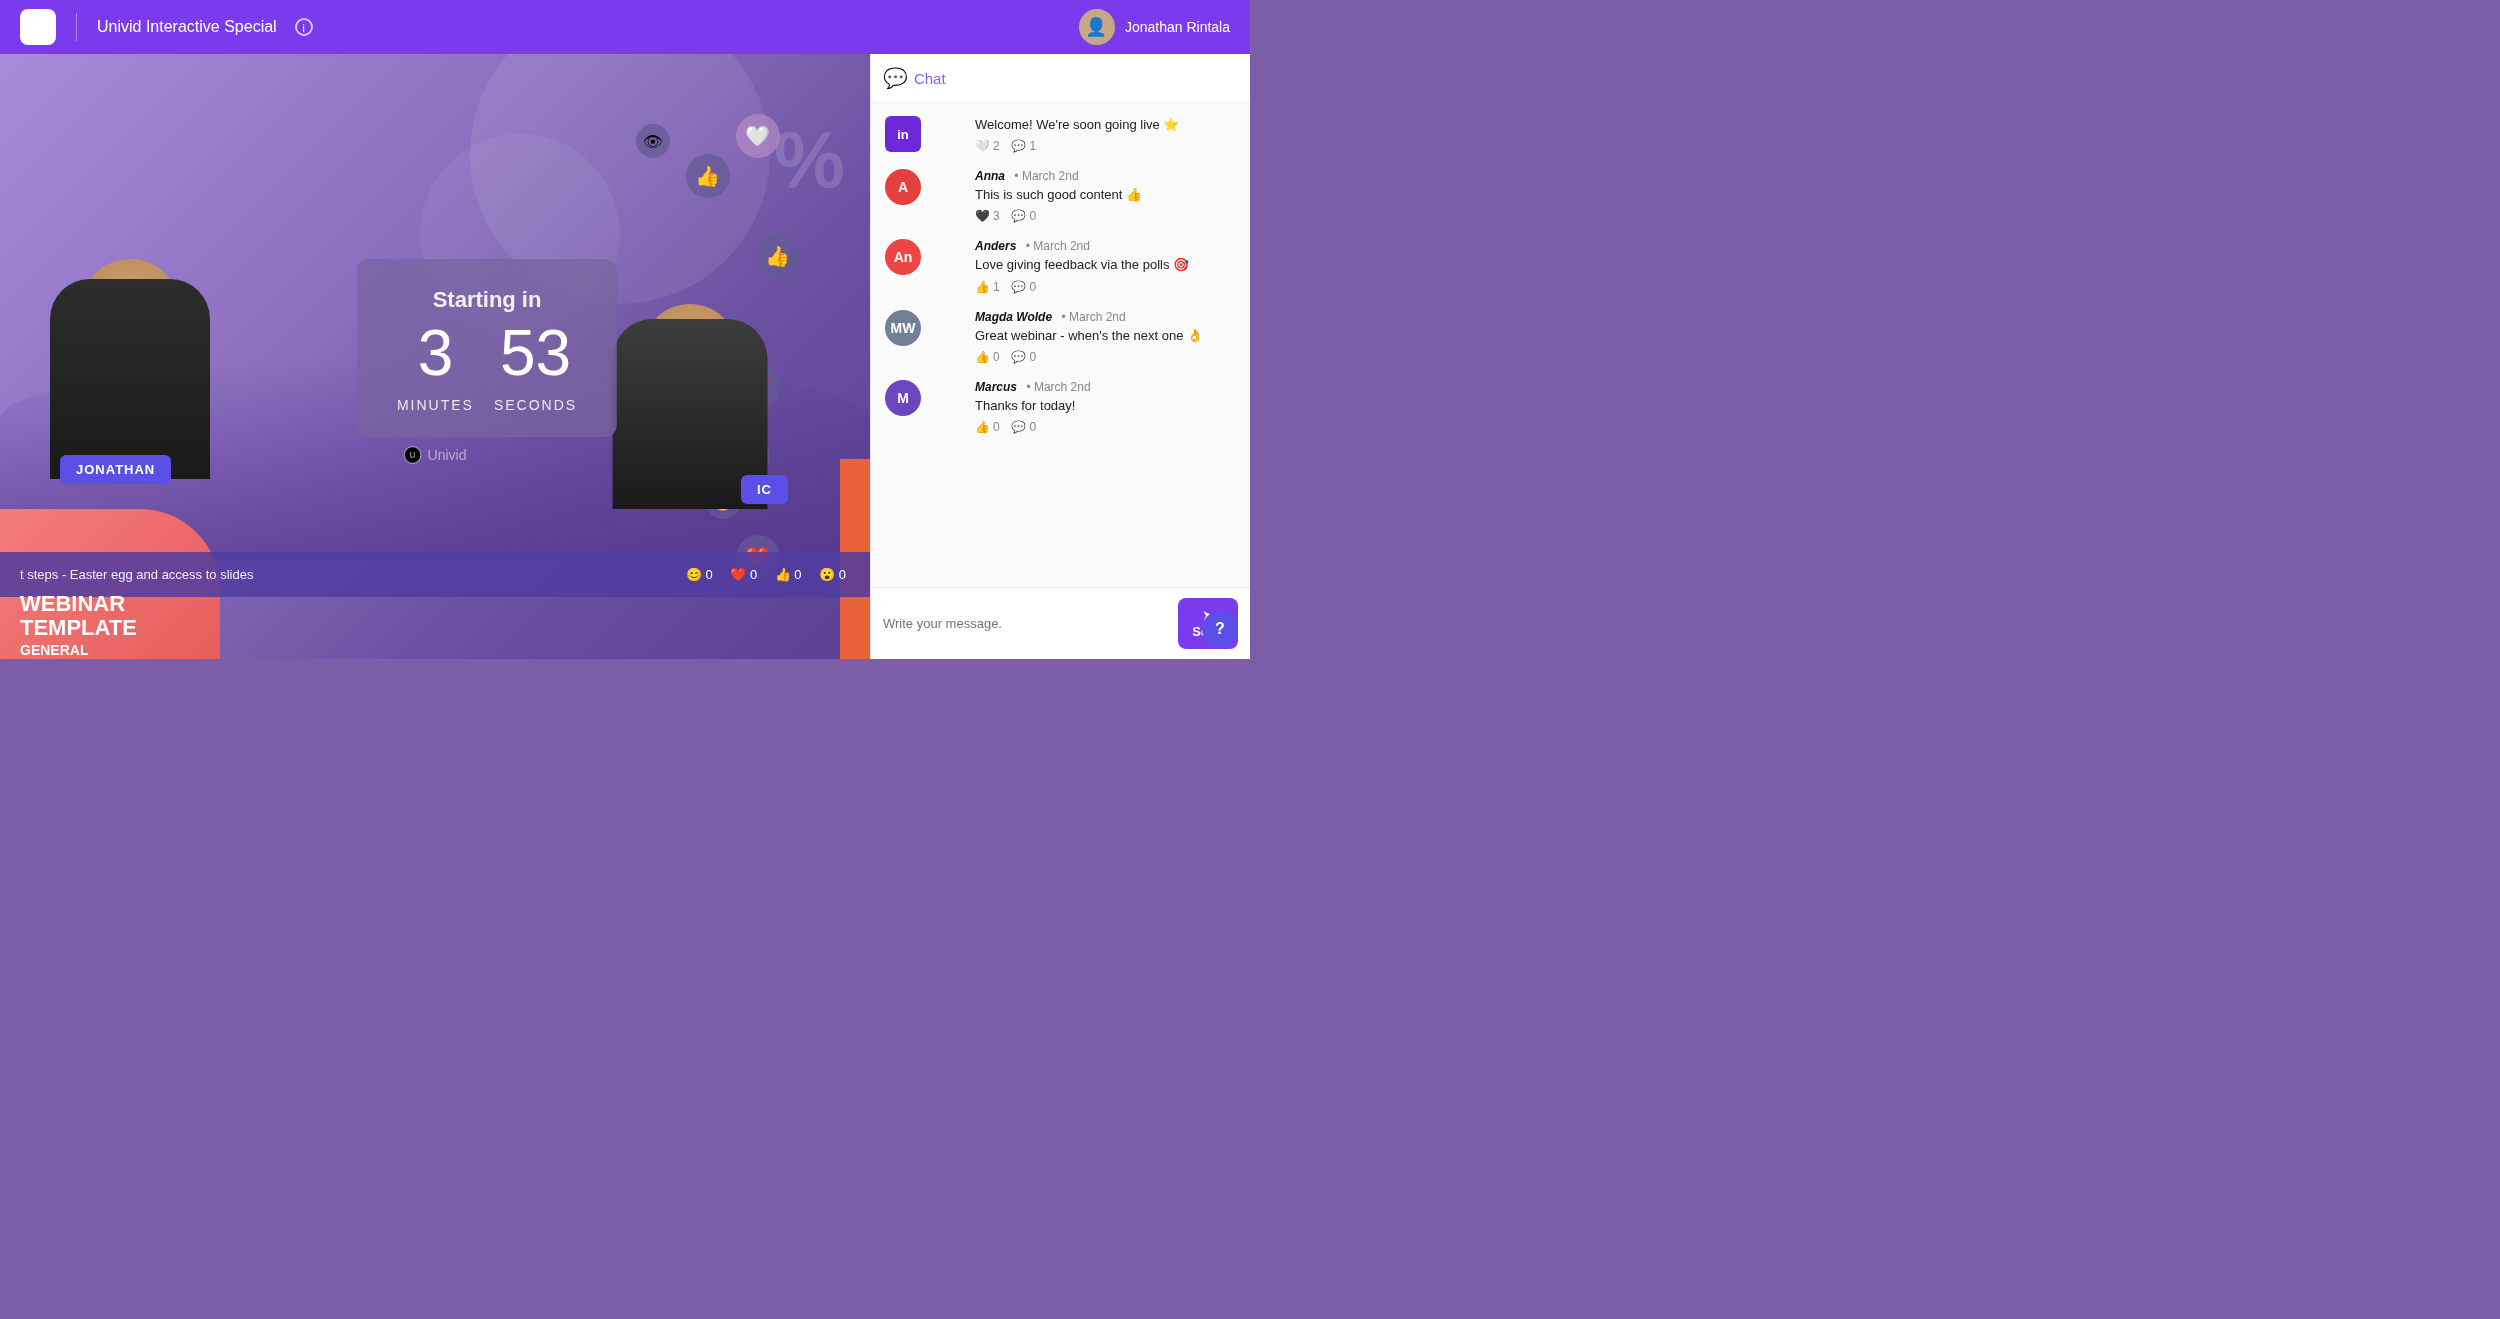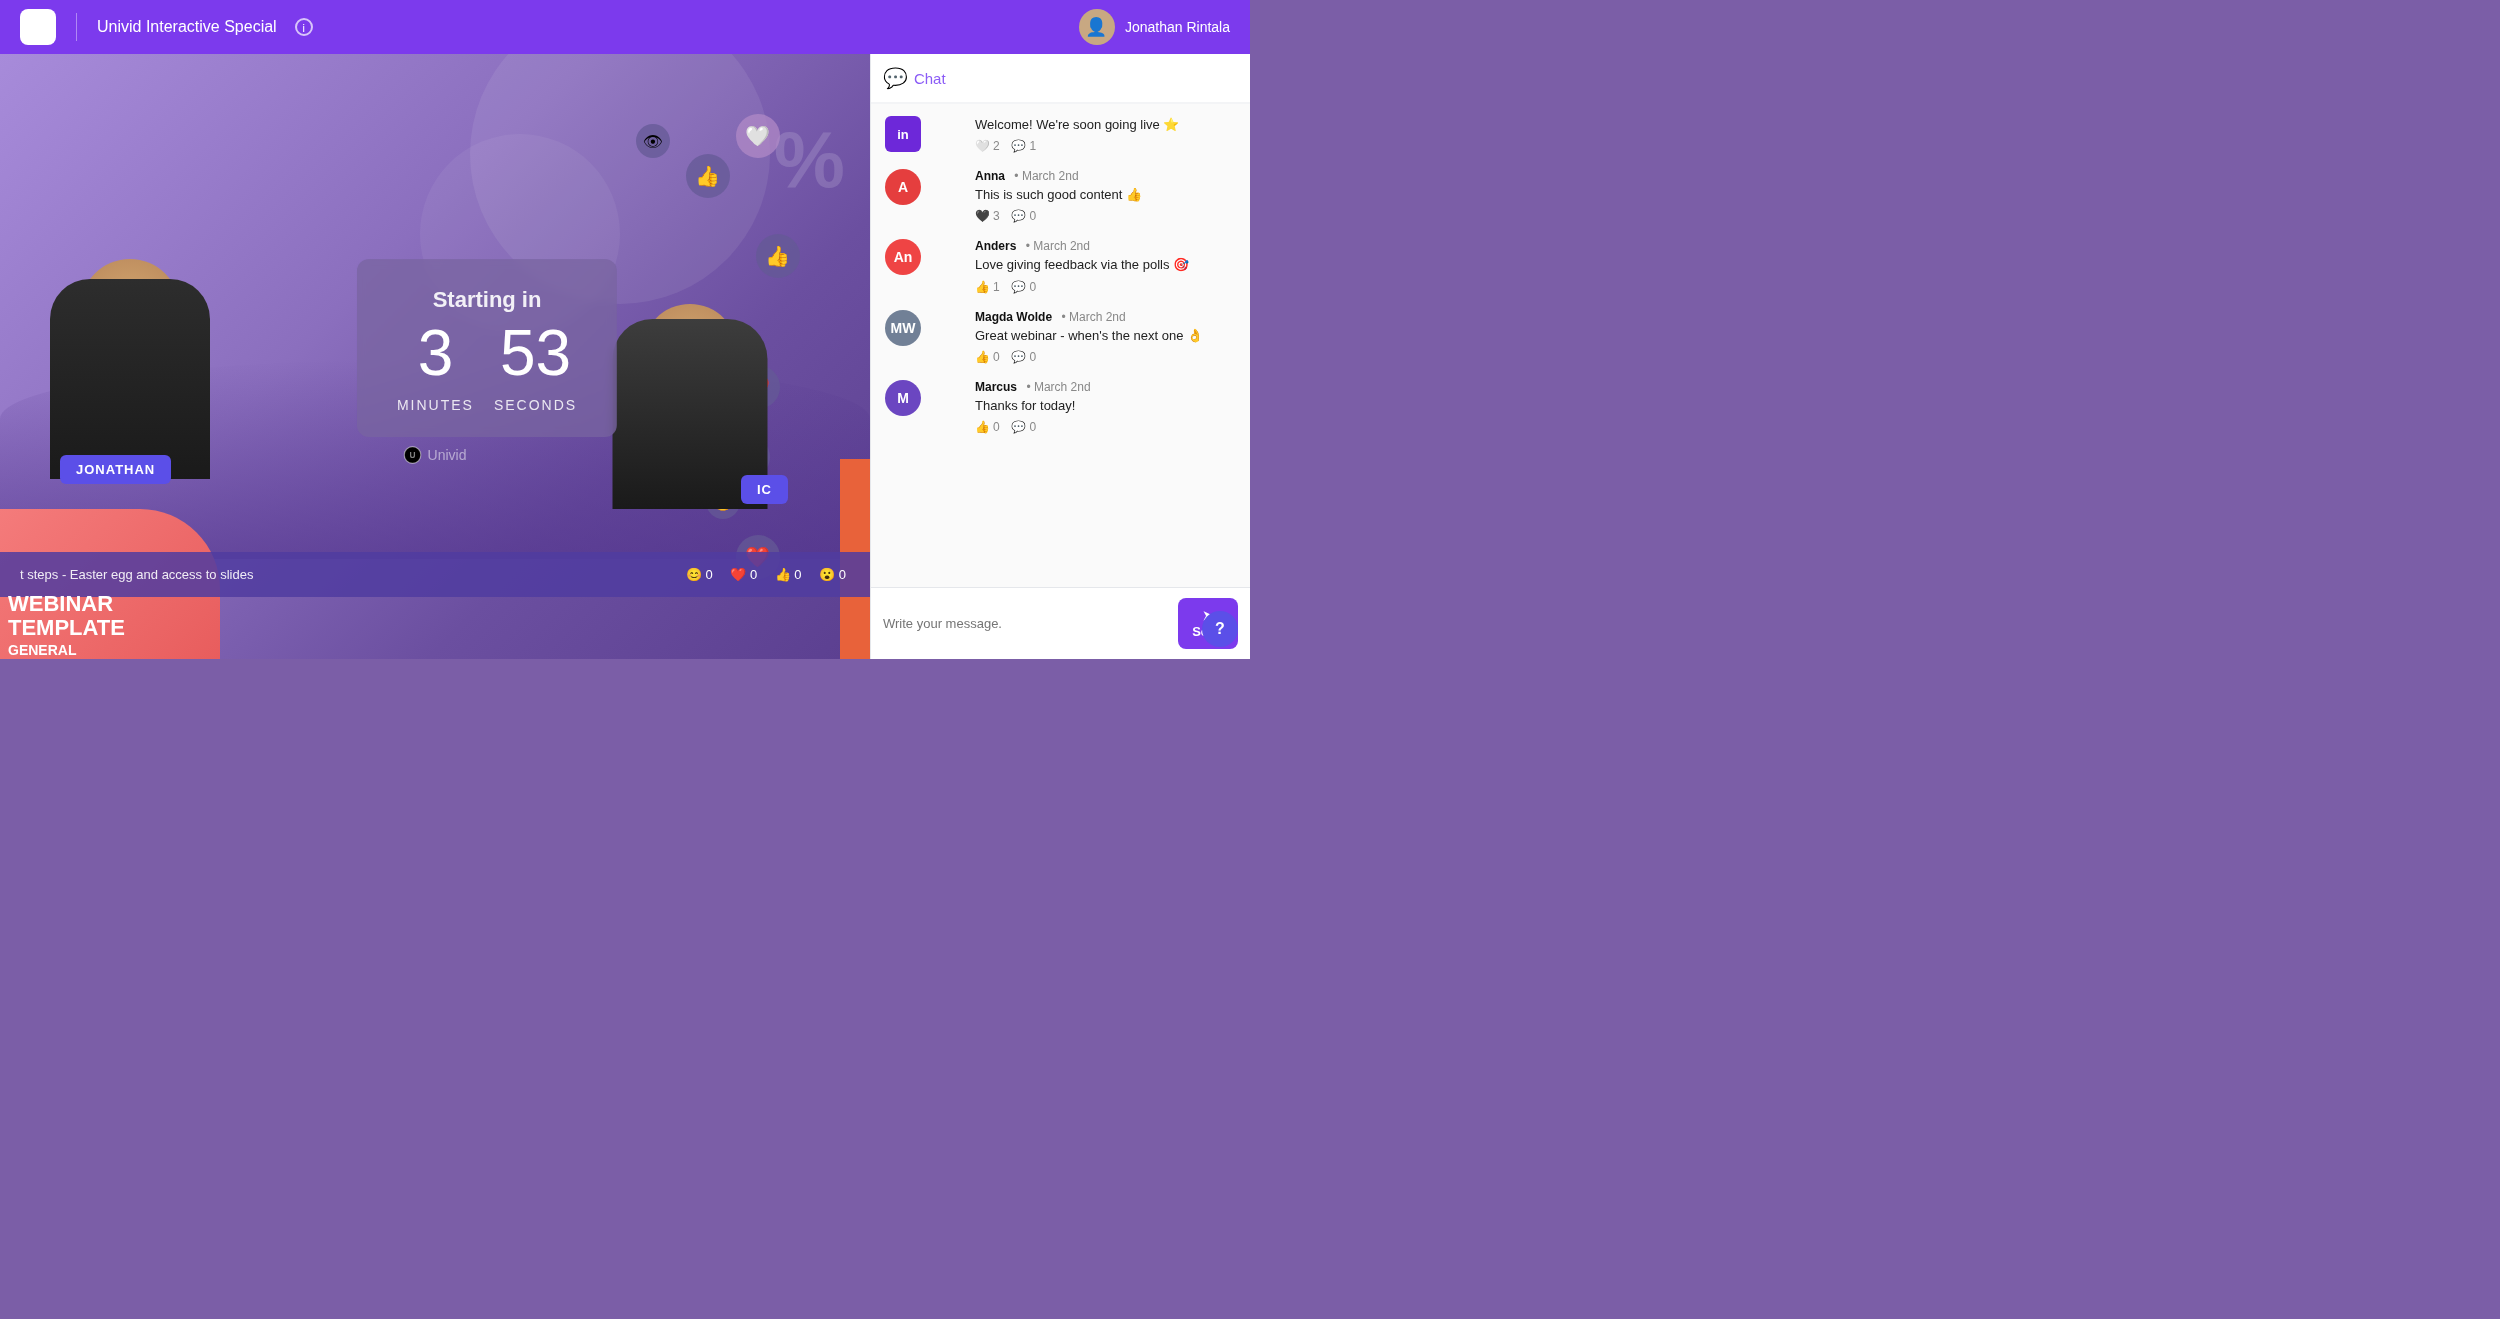--- a/index.html
+++ b/index.html
@@ -266,21 +266,21 @@
     }
 
     
     .bottom-labels {
       position: absolute;
       bottom: 0;
       left: 0;
       height: 68px;
       display: flex;
       align-items: center;
-      padding-left: 8px;
+      padding-left: 20px;
       gap: 0;
     }
     .webinar-label {
       color: white;
     }
     .webinar-title {
       font-size: 22px;
       font-weight: 900;
       text-transform: uppercase;
       line-height: 1.1;
@@ -343,21 +343,21 @@
       justify-content: center;
       font-size: 14px;
       font-weight: bold;
       color: white;
     }
     .chat-content { flex: 1; margin-left: 44px; }
     .chat-meta {
       font-size: 12px;
       margin-bottom: 3px;
     }
-    .chat-name { font-weight: 600; color: #111; }
+    .chat-name { font-weight: 600; color: #111; font-style: italic; }
     .chat-date { color: #888; margin-left: 6px; }
     .chat-text {
       font-size: 13px;
       color: #222;
       line-height: 1.4;
     }
     .chat-actions {
       display: flex;
       align-items: center;
       gap: 12px;

